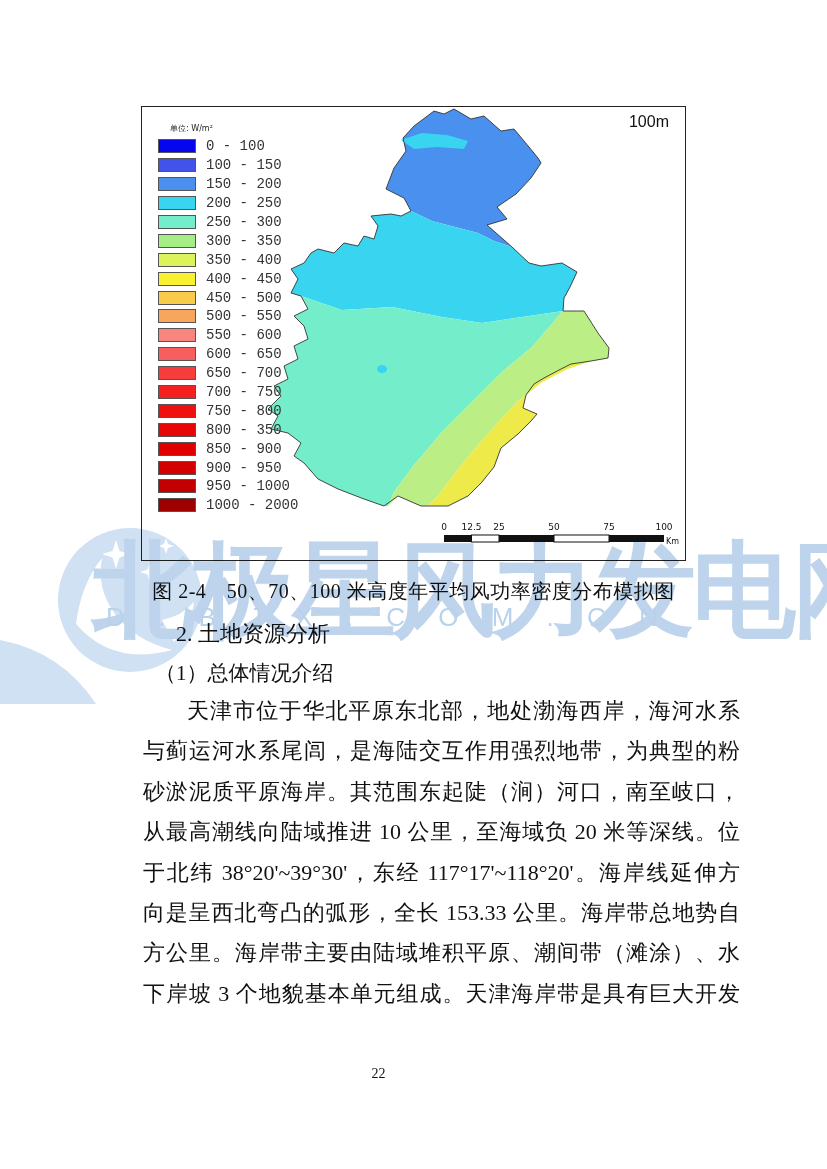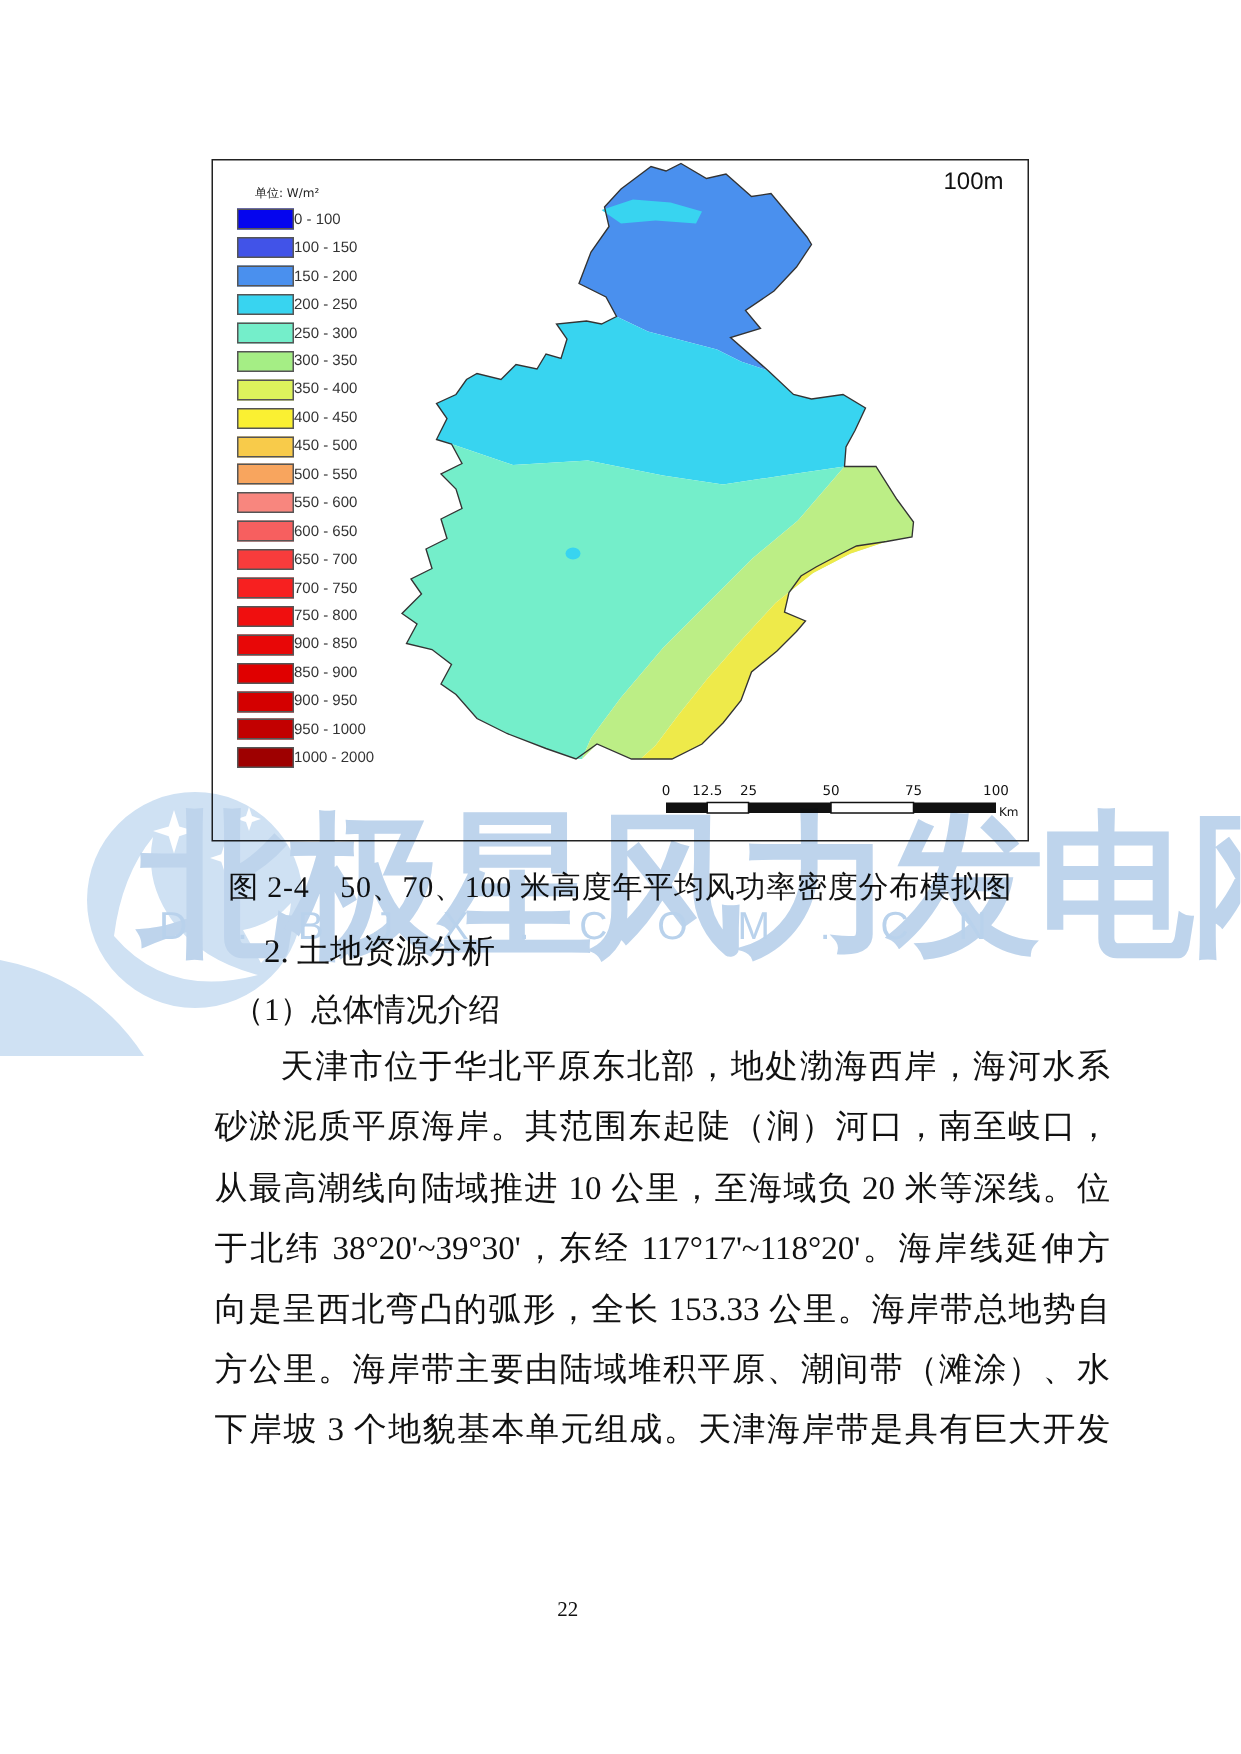--- a/index.html
+++ b/index.html
@@ -9,21 +9,21 @@
   .figure{position:absolute;left:141px;top:106px;width:543px;height:453px;
           border:1.5px solid #222;background:#fff;}
   .panel-label{position:absolute;right:16px;top:6px;font-family:"Liberation Sans","DejaVu Sans",sans-serif;
                font-size:16px;color:#111;}
   .map-svg{position:absolute;left:0;top:0;width:543px;height:453px;}
   
   .legend{position:absolute;left:16px;top:16px;}
   .legend-title{font-family:"DejaVu Sans",sans-serif;font-size:8px;color:#222;margin:0 0 3px 12px;}
   .legend-row{display:flex;align-items:center;height:18.9px;}
   .legend-swatch{display:inline-block;width:38px;height:14px;border:0.5px solid #555;box-sizing:border-box;}
-  .legend-label{margin-left:0;font-family:Liberation Sans, sans-serif;font-size:10px;color:#333;white-space:nowrap;}
+  .legend-label{margin-left:10px;font-family:Liberation Mono, monospace;font-size:14px;color:#333;white-space:nowrap;}
   
   .scalebar{position:absolute;left:298px;top:413px;}
   .scalebar text{font-family:"DejaVu Sans",sans-serif;font-size:9px;fill:#111;}
   .scalebar .km{font-size:8px;}
   
   .caption{position:absolute;left:0;top:578px;width:827px;text-align:center;
            font-size:20px;letter-spacing:0.5px;}
   .heading{position:absolute;left:176px;top:619px;font-size:22px;}
   .subheading{position:absolute;left:155px;top:659px;font-size:21px;}
   .para{position:absolute;left:115px;top:691px;width:597px;}
@@ -160,21 +160,21 @@
           <div class="legend-row">
             <span class="legend-swatch" style="background: rgb(247, 32, 32);"></span>
             <span class="legend-label">700 - 750</span>
           </div>
           <div class="legend-row">
             <span class="legend-swatch" style="background: rgb(240, 15, 15);"></span>
             <span class="legend-label">750 - 800</span>
           </div>
           <div class="legend-row">
             <span class="legend-swatch" style="background: rgb(232, 7, 7);"></span>
-            <span class="legend-label">900 - 850</span>
+            <span class="legend-label">800 - 350</span>
           </div>
           <div class="legend-row">
             <span class="legend-swatch" style="background: rgb(224, 0, 0);"></span>
             <span class="legend-label">850 - 900</span>
           </div>
           <div class="legend-row">
             <span class="legend-swatch" style="background: rgb(212, 0, 0);"></span>
             <span class="legend-label">900 - 950</span>
           </div>
           <div class="legend-row">
@@ -204,20 +204,21 @@
       <rect x="169" y="15" width="55" height="7" fill="#111"></rect>
       <text class="km" x="226" y="24">Km</text>
     </svg>
   </div>
 
   <div class="caption">图 2-4　50、70、100 米高度年平均风功率密度分布模拟图</div>
   <div class="heading">2. 土地资源分析</div>
   <div class="subheading">（1）总体情况介绍</div>
   <div class="para">
       <div class="para-line indent">天津市位于华北平原东北部，地处渤海西岸，海河水系</div>
+      <div class="para-line">与蓟运河水系尾闾，是海陆交互作用强烈地带，为典型的粉</div>
       <div class="para-line">砂淤泥质平原海岸。其范围东起陡（涧）河口，南至岐口，</div>
       <div class="para-line">从最高潮线向陆域推进 10 公里，至海域负 20 米等深线。位</div>
       <div class="para-line">于北纬 38°20'~39°30'，东经 117°17'~118°20'。海岸线延伸方</div>
       <div class="para-line">向是呈西北弯凸的弧形，全长 153.33 公里。海岸带总地势自</div>
       <div class="para-line">方公里。海岸带主要由陆域堆积平原、潮间带（滩涂）、水</div>
       <div class="para-line">下岸坡 3 个地貌基本单元组成。天津海岸带是具有巨大开发</div>
     </div>
   <div class="page-number">22</div>
 
   <div class="watermark">

